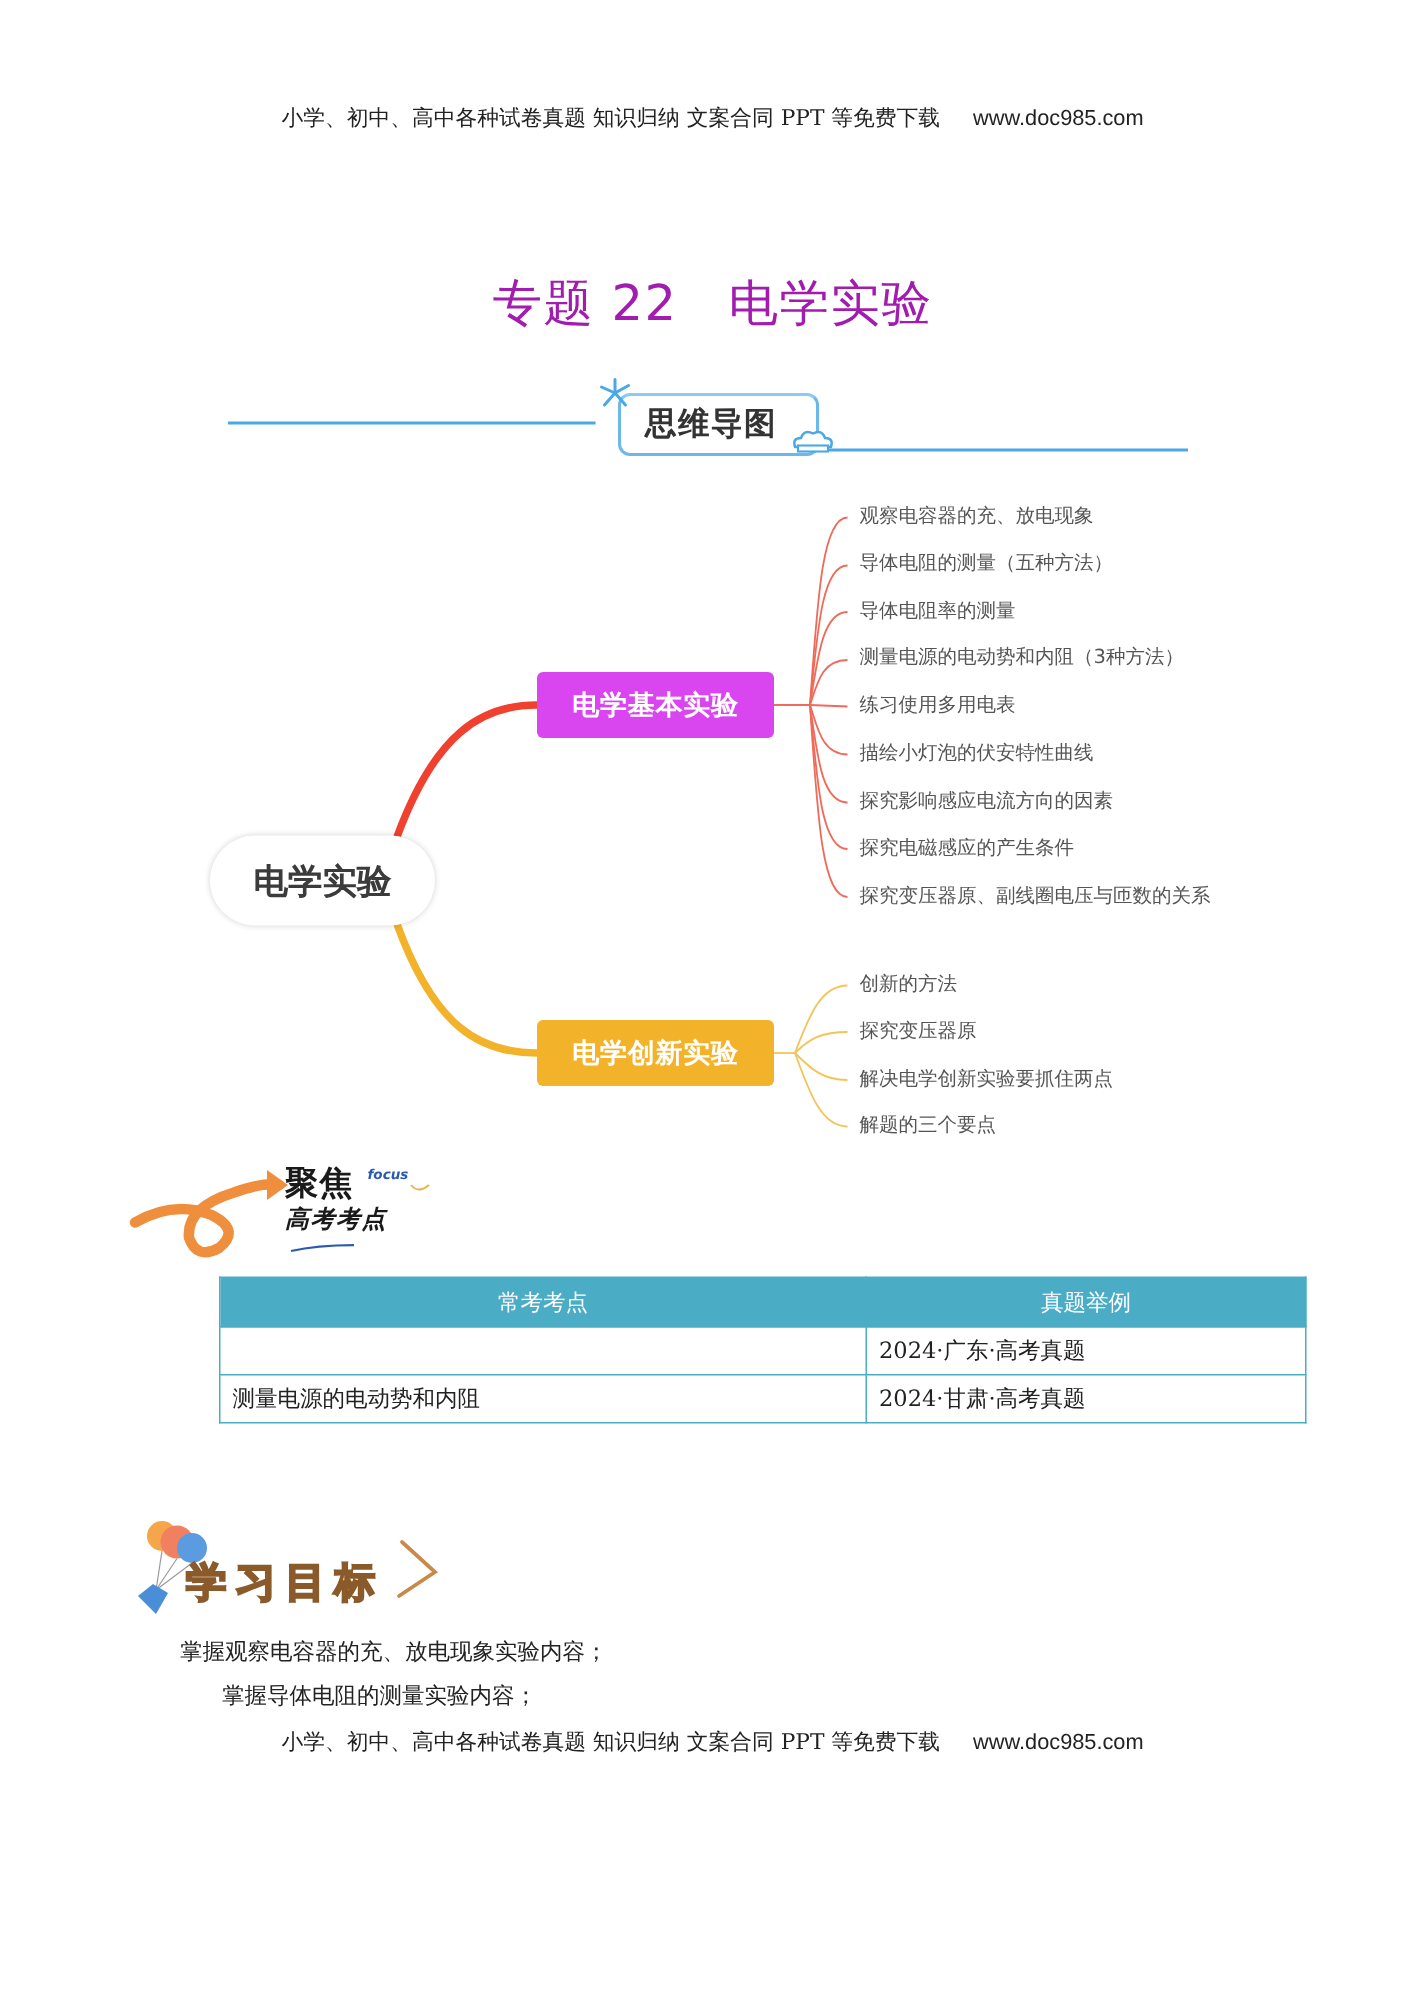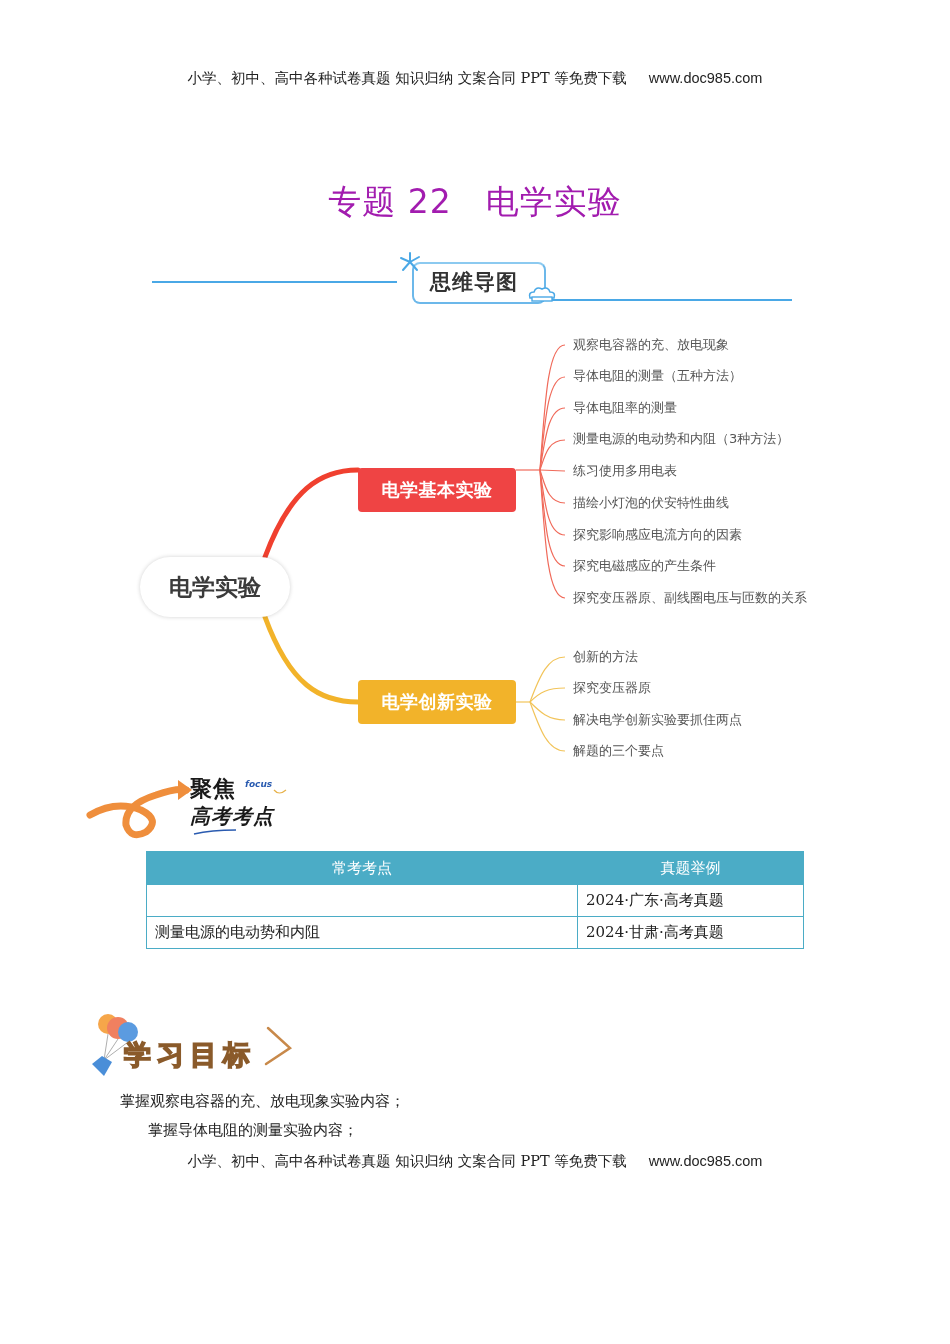--- a/index.html
+++ b/index.html
@@ -21,32 +21,32 @@
   .mm-label { left: 430px; top: 268px; font-size: 21px; font-weight: bold; color: #333; letter-spacing: 1px; }
   .mm-spark { left: 396px; top: 250px; width: 28px; height: 26px; }
   .mm-cloud { left: 526px; top: 284px; width: 32px; height: 20px; }
 
   
   .root { left: 140px; top: 557px; width: 150px; height: 60px; border-radius: 32px; background: #fff;
           box-shadow: 0 0 4px rgba(0,0,0,0.18); display: flex; align-items: center; justify-content: center;
           font-size: 23px; font-weight: bold; color: #3b3b3b; }
   .branch { width: 158px; height: 44px; border-radius: 4px; color: #fff; font-size: 18px; font-weight: bold;
             display: flex; align-items: center; justify-content: center; letter-spacing: 0.5px; }
-  .branch-red { left: 358px; top: 468px; background: #ef4444; }
+  .branch-red { left: 358px; top: 448px; background: #d946ef; }
   .branch-yellow { left: 358px; top: 680px; background: #f2b32a; }
   .leaf { left: 573px; font-size: 13px; color: #555; white-space: nowrap; line-height: 18px; }
 
   
   .focus-wrap { left: 86px; top: 770px; width: 230px; height: 75px; }
   .focus-t1 { left: 190px; top: 774px; font-size: 22px; font-weight: bold; color: #1a1a1a; letter-spacing: 1px; }
-  .focus-t2 { left: 190px; top: 803px; font-size: 20px; font-weight: bold; color: #1a1a1a; letter-spacing: 1px; font-style: italic; }
+  .focus-t2 { left: 190px; top: 803px; font-size: 16px; font-weight: bold; color: #1a1a1a; letter-spacing: 1px; font-style: italic; }
   .focus-en { left: 245px; top: 779px; font-size: 9px; font-weight: bold; font-style: italic; color: #2a5bb0; }
 
   
-  table.exam { position: absolute; left: 146px; top: 851px; width: 658px; border-collapse: collapse;
+  table.exam { position: absolute; left: 146px; top: 851px; width: 725px; border-collapse: collapse;
                font-family: "DejaVu Serif", "Liberation Serif", serif; font-size: 15px; }
   table.exam th { background: #4bacc6; color: #fff; font-weight: normal; height: 30px; font-family: "DejaVu Sans", sans-serif;
                   font-size: 15px; border: 1px solid #4bacc6; }
   table.exam td { height: 31px; border: 1.5px solid #4bacc6; padding: 0 8px; color: #222; white-space: nowrap; }
   table.exam td.c1 { width: 414px; }
 
   
   .goal-wrap { left: 86px; top: 1012px; width: 220px; height: 72px; }
   .goal-label { left: 124px; top: 1037px; font-size: 27px; font-weight: bold; color: #f6c98a;
                 -webkit-text-stroke: 1.5px #8a5a2a; letter-spacing: 6px; }

